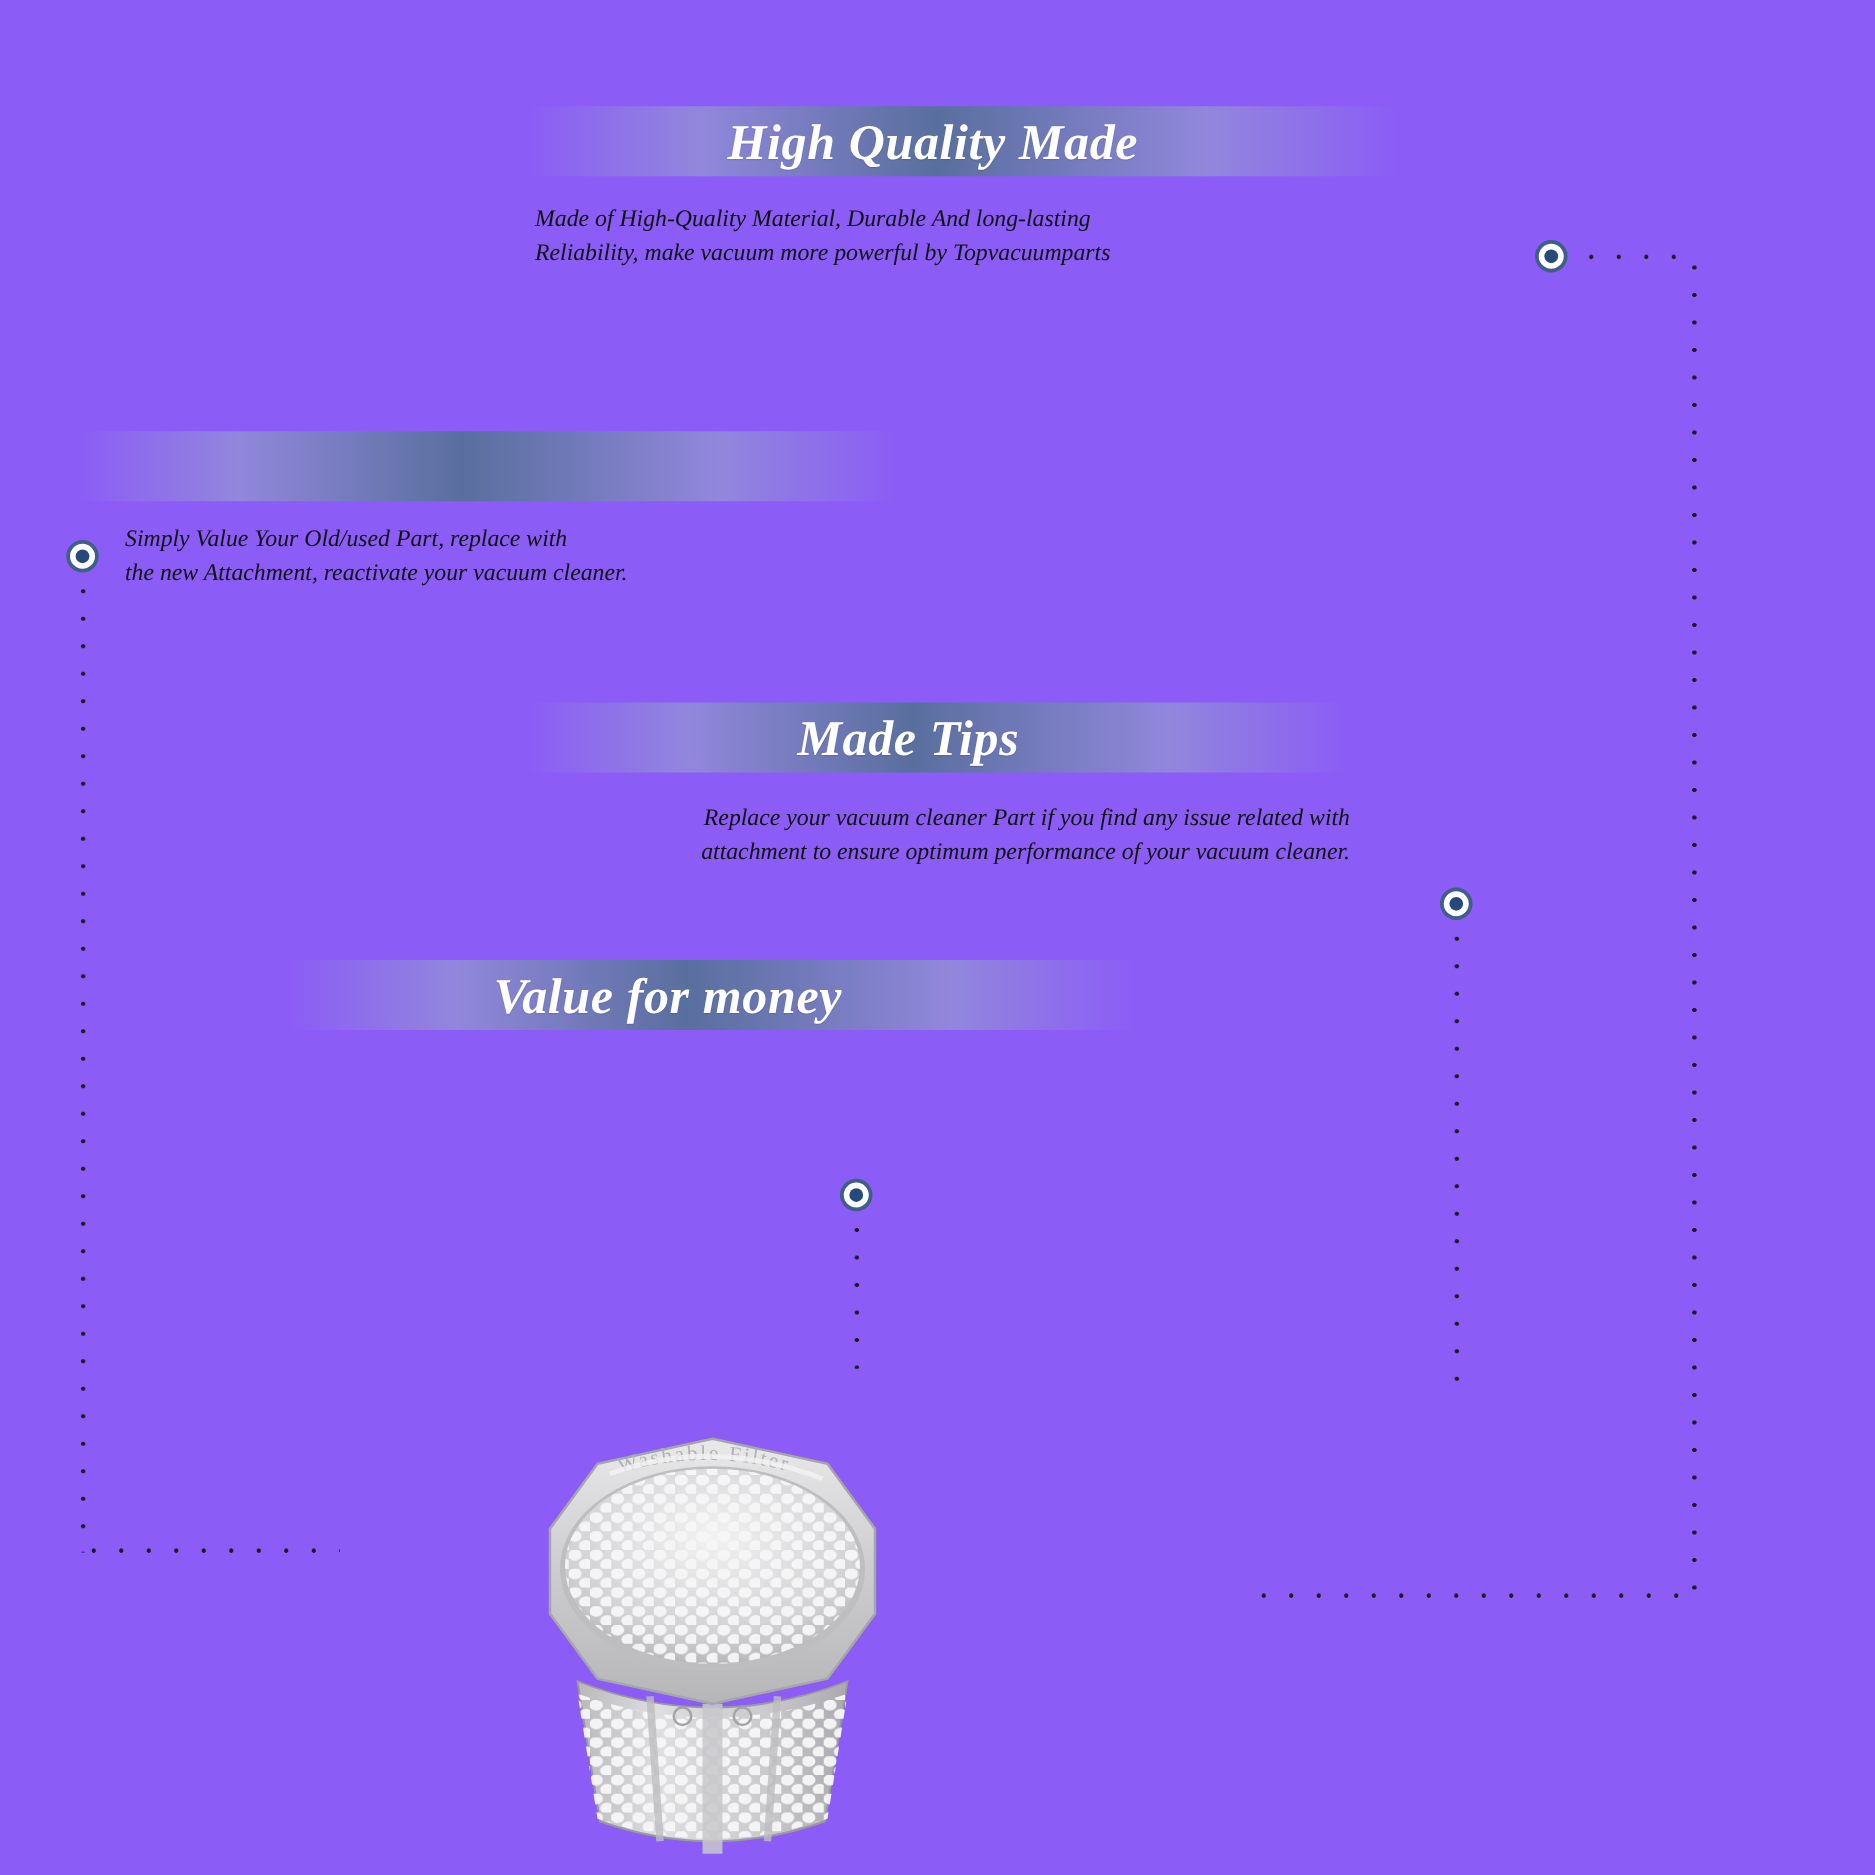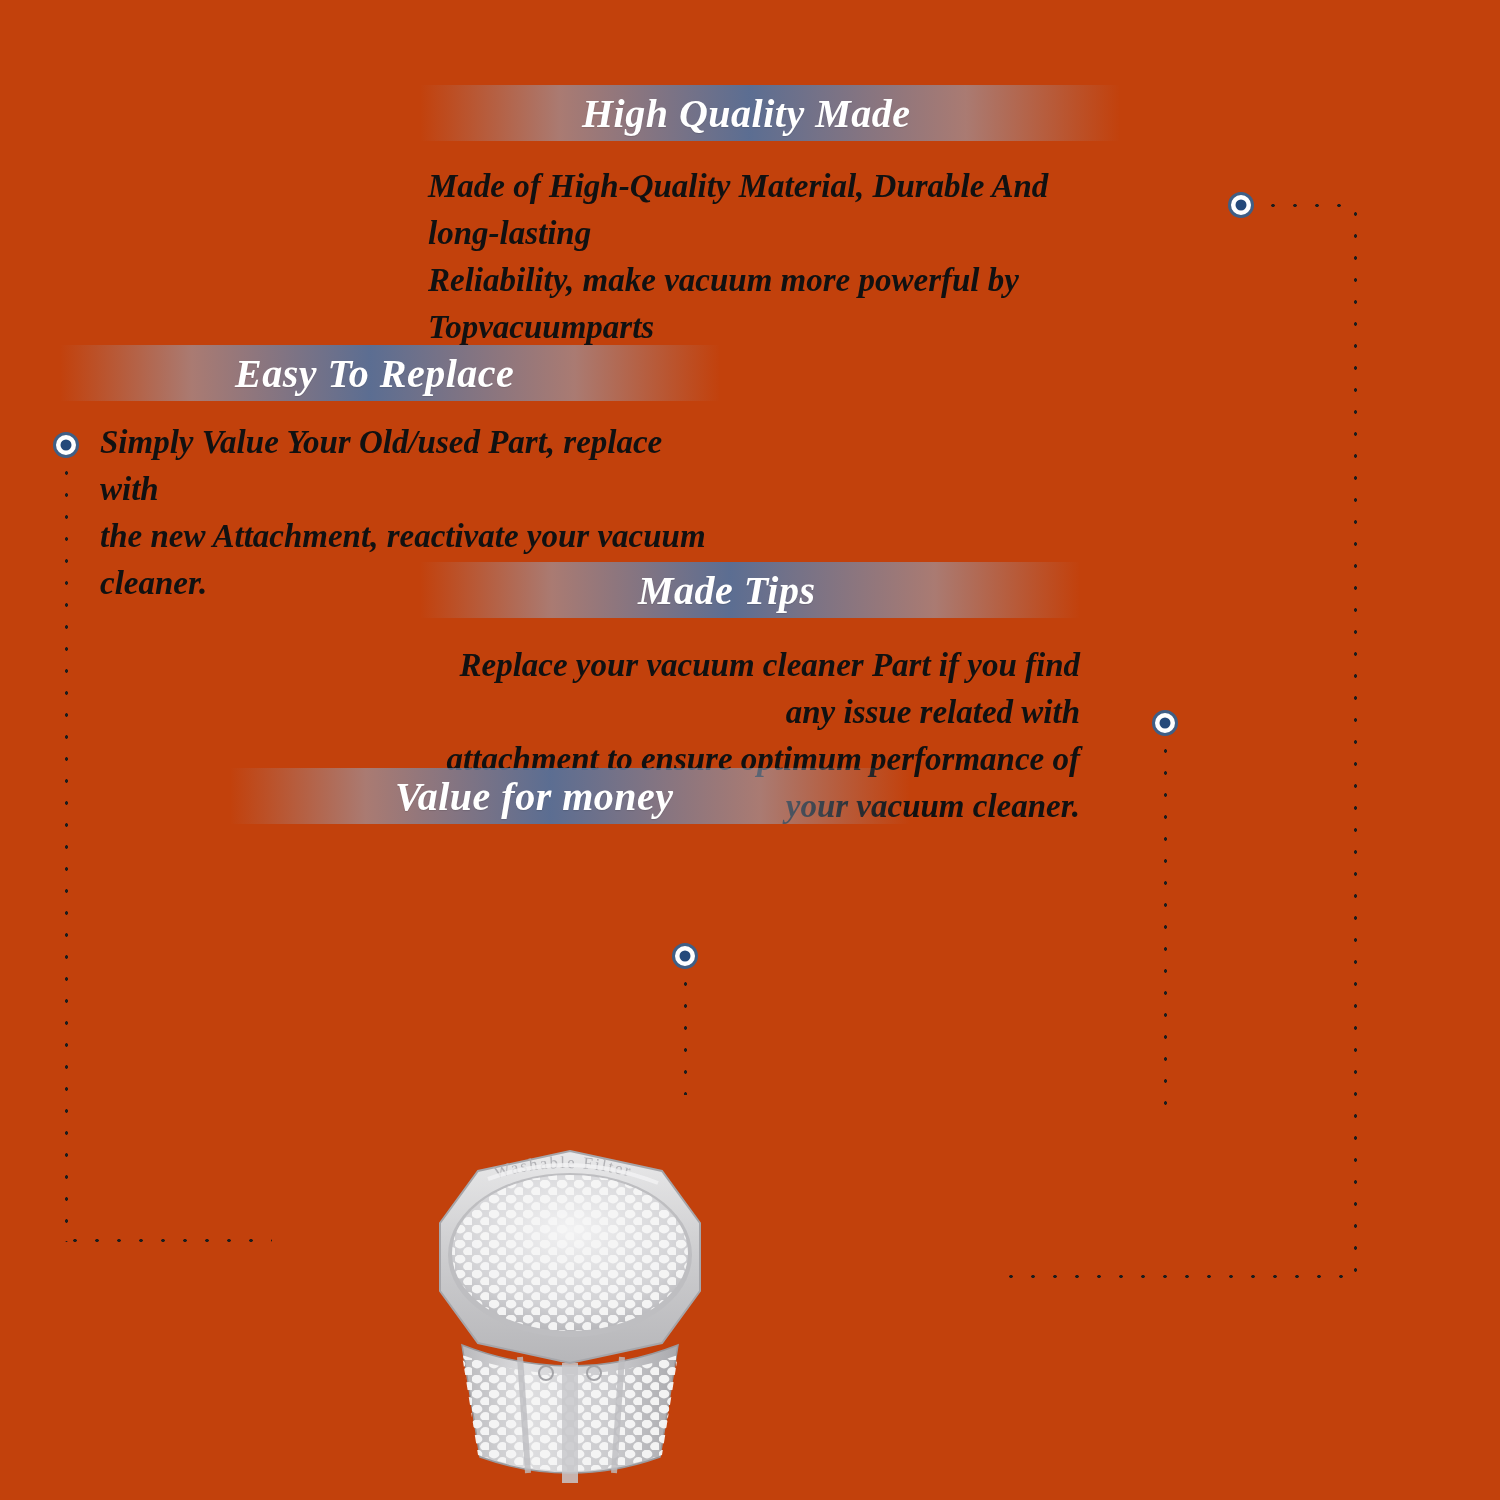--- a/index.html
+++ b/index.html
@@ -4,21 +4,21 @@
 <style>
   html, body {
     margin: 0;
     padding: 0;
     background: #ffffff;
   }
   .page {
     position: relative;
     width: 1500px;
     height: 1500px;
-    background: #c2410c;
+    background: #8b5cf6;
     overflow: hidden;
     font-family: "Liberation Serif", serif;
   }
 
   
   .feature { position: absolute; }
 
   .feature-title-wrap {
     position: relative;
     height: 56px;
@@ -48,22 +48,22 @@
       rgba(255,255,255,0) 0%,
       rgba(150,170,198,0.55) 20%,
       rgba(86,112,153,0.95) 47%,
       rgba(150,170,198,0.55) 78%,
       rgba(255,255,255,0) 100%);
   }
 
   .feature-body {
     font-family: "Liberation Serif", serif;
     font-style: italic;
-    font-weight: bold;
-    font-size: 33px;
+    font-weight: normal;
+    font-size: 19px;
     line-height: 1.42;
     color: #111111;
     white-space: pre-line;
   }
 
   
   .node {
     position: absolute;
     width: 26px;
     height: 26px;
@@ -134,21 +134,20 @@
       <div class="title-bar center" style="left:0px; width:700px;"></div>
       <div class="feature-title" style="margin-left:162px;">High Quality Made</div>
     </div>
     <div class="feature-body" style="margin-top:22px; margin-left:8px;">Made of  High-Quality Material, Durable And long-lasting
 Reliability, make vacuum more powerful by Topvacuumparts</div>
   </div>
 
   <div class="feature" style="left:60px; top:345px; width:660px;">
     <div class="feature-title-wrap">
       <div class="title-bar center" style="left:0px; width:660px;"></div>
-      <div class="feature-title" style="margin-left:175px;">Easy To Replace</div>
     </div>
     <div class="feature-body" style="margin-top:18px; margin-left:40px;">Simply Value Your Old/used Part, replace with
 the new Attachment, reactivate your vacuum cleaner.</div>
   </div>
 
   <div class="feature" style="left:420px; top:562px; width:660px;">
     <div class="feature-title-wrap">
       <div class="title-bar center" style="left:0px; width:660px;"></div>
       <div class="feature-title" style="margin-left:218px;">Made Tips</div>
     </div>

